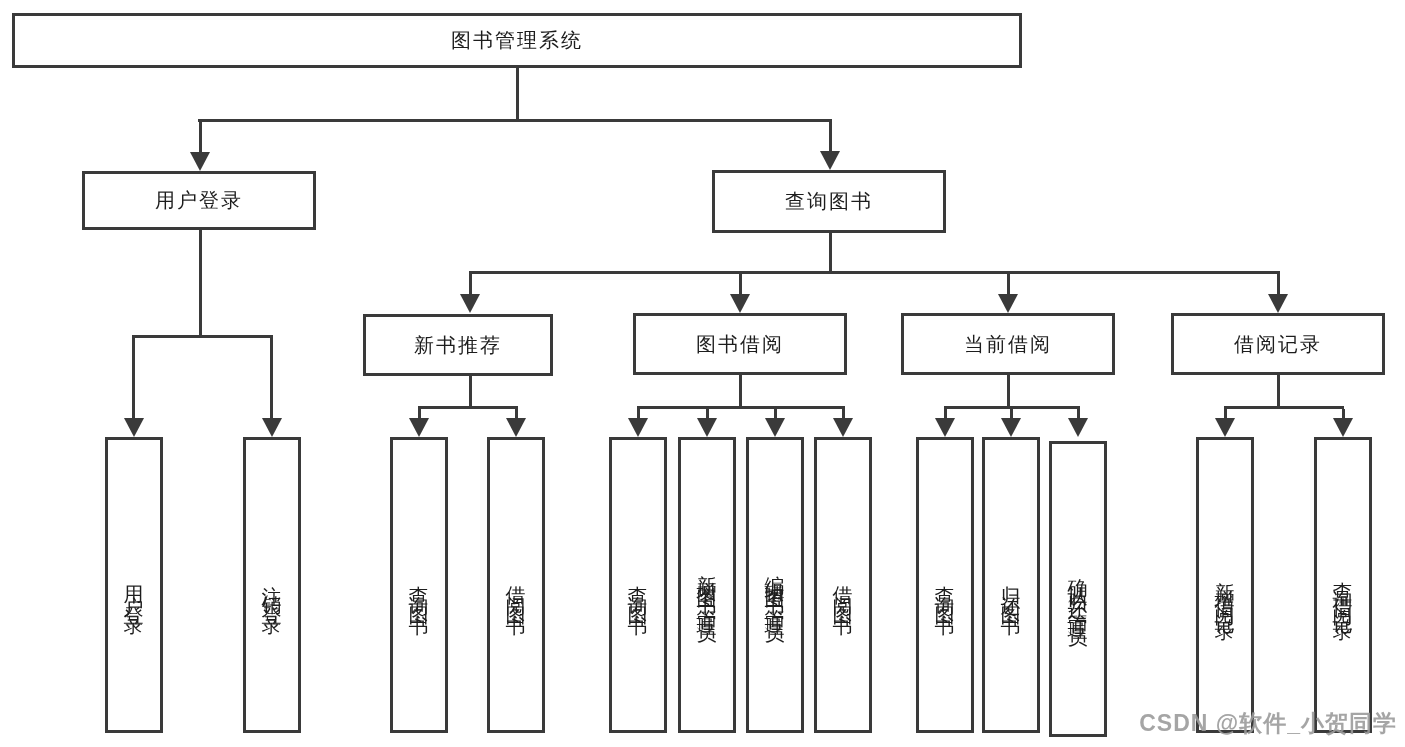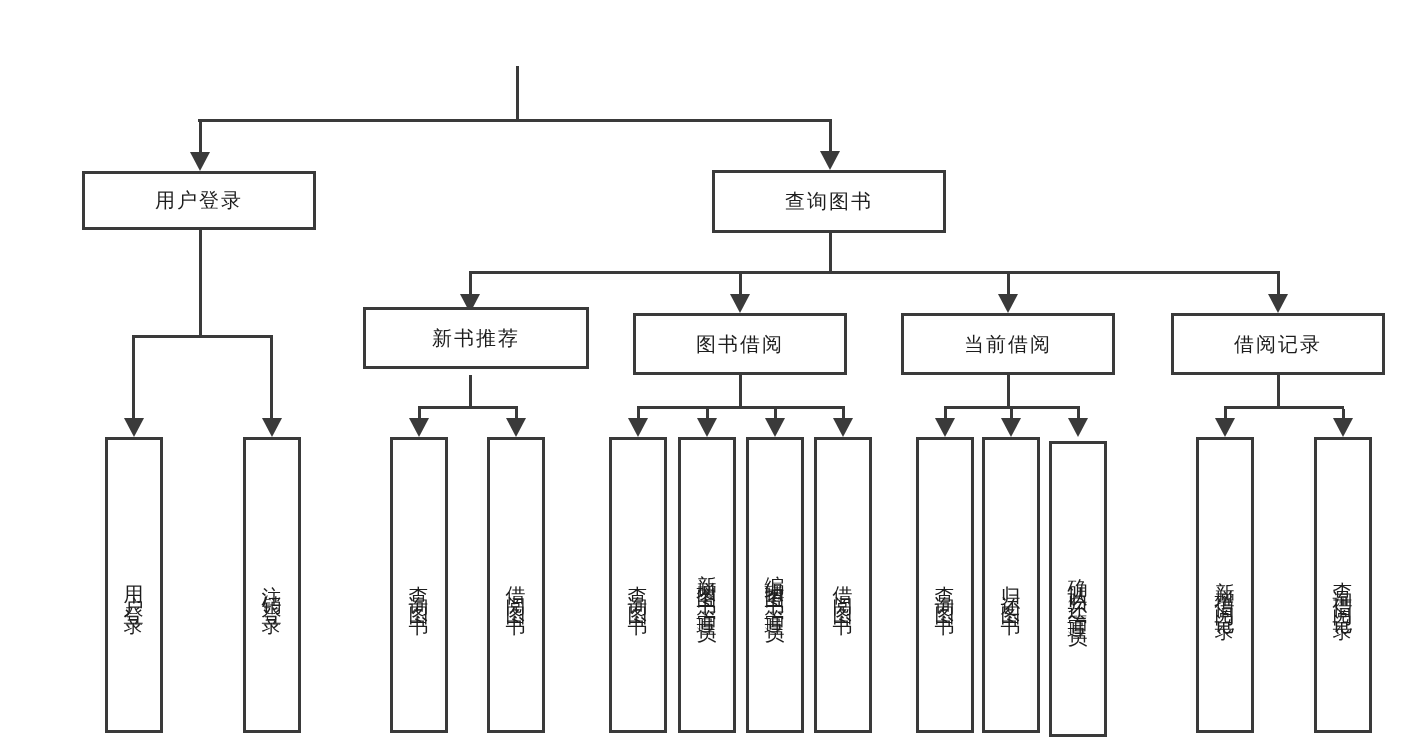--- a/index.html
+++ b/index.html
@@ -38,20 +38,21 @@
     position:absolute;right:8px;bottom:8px;
     font-size:23px;font-weight:700;color:var(--wm);
     letter-spacing:1px;opacity:.9;
   }
 </style>
 </head>
 <body>
 
 <div class="canvas">
 
+  <div class="box" style="left:12px;top:13px;width:1010px;height:55px">图书管理系统</div>
 
   <div class="ln" style="left:516px;top:66px;width:3px;height:54px"></div>
   <div class="ln" style="left:198px;top:119px;width:634px;height:3px"></div>
   <div class="ln" style="left:199px;top:120px;width:3px;height:33px"></div>
   <div class="arw" style="left:190px;top:152px"></div>
   <div class="ln" style="left:829px;top:120px;width:3px;height:32px"></div>
   <div class="arw" style="left:820px;top:151px"></div>
 
   <div class="box" style="left:82px;top:171px;width:234px;height:59px">用户登录</div>
   <div class="box" style="left:712px;top:170px;width:234px;height:63px">查询图书</div>
@@ -67,21 +68,21 @@
   <div class="ln" style="left:469px;top:271px;width:811px;height:3px"></div>
   <div class="ln" style="left:469px;top:274px;width:3px;height:21px"></div>
   <div class="arw" style="left:460px;top:294px"></div>
   <div class="ln" style="left:739px;top:274px;width:3px;height:21px"></div>
   <div class="arw" style="left:730px;top:294px"></div>
   <div class="ln" style="left:1007px;top:274px;width:3px;height:21px"></div>
   <div class="arw" style="left:998px;top:294px"></div>
   <div class="ln" style="left:1277px;top:274px;width:3px;height:21px"></div>
   <div class="arw" style="left:1268px;top:294px"></div>
 
-  <div class="box" style="left:363px;top:307px;width:226px;height:62px">新书推荐</div>
+  <div class="box" style="left:363px;top:314px;width:190px;height:62px">新书推荐</div>
   <div class="box" style="left:633px;top:313px;width:214px;height:62px">图书借阅</div>
   <div class="box" style="left:901px;top:313px;width:214px;height:62px">当前借阅</div>
   <div class="box" style="left:1171px;top:313px;width:214px;height:62px">借阅记录</div>
 
   <div class="ln" style="left:469px;top:375px;width:3px;height:33px"></div>
   <div class="ln" style="left:418px;top:406px;width:100px;height:3px"></div>
   <div class="ln" style="left:418px;top:409px;width:3px;height:11px"></div>
   <div class="arw" style="left:409px;top:418px"></div>
   <div class="ln" style="left:515px;top:409px;width:3px;height:11px"></div>
   <div class="arw" style="left:506px;top:418px"></div>
@@ -124,14 +125,15 @@
   <div class="leaf" style="left:746px;top:437px;width:58px;height:296px;letter-spacing:7px">编辑图书（管理员）</div>
   <div class="leaf" style="left:814px;top:437px;width:58px;height:296px">借阅图书</div>
 
   <div class="leaf" style="left:916px;top:437px;width:58px;height:296px">查询图书</div>
   <div class="leaf" style="left:982px;top:437px;width:58px;height:296px">归还图书</div>
   <div class="leaf" style="left:1049px;top:441px;width:58px;height:296px;letter-spacing:7px">确认归还（管理员）</div>
 
   <div class="leaf" style="left:1196px;top:437px;width:58px;height:296px;letter-spacing:8px">新增借阅记录</div>
   <div class="leaf" style="left:1314px;top:437px;width:58px;height:296px;letter-spacing:8px">查询借阅记录</div>
 
+  <div class="watermark">CSDN @软件_小贺同学</div>
 
 </div>
 
 </body></html>

